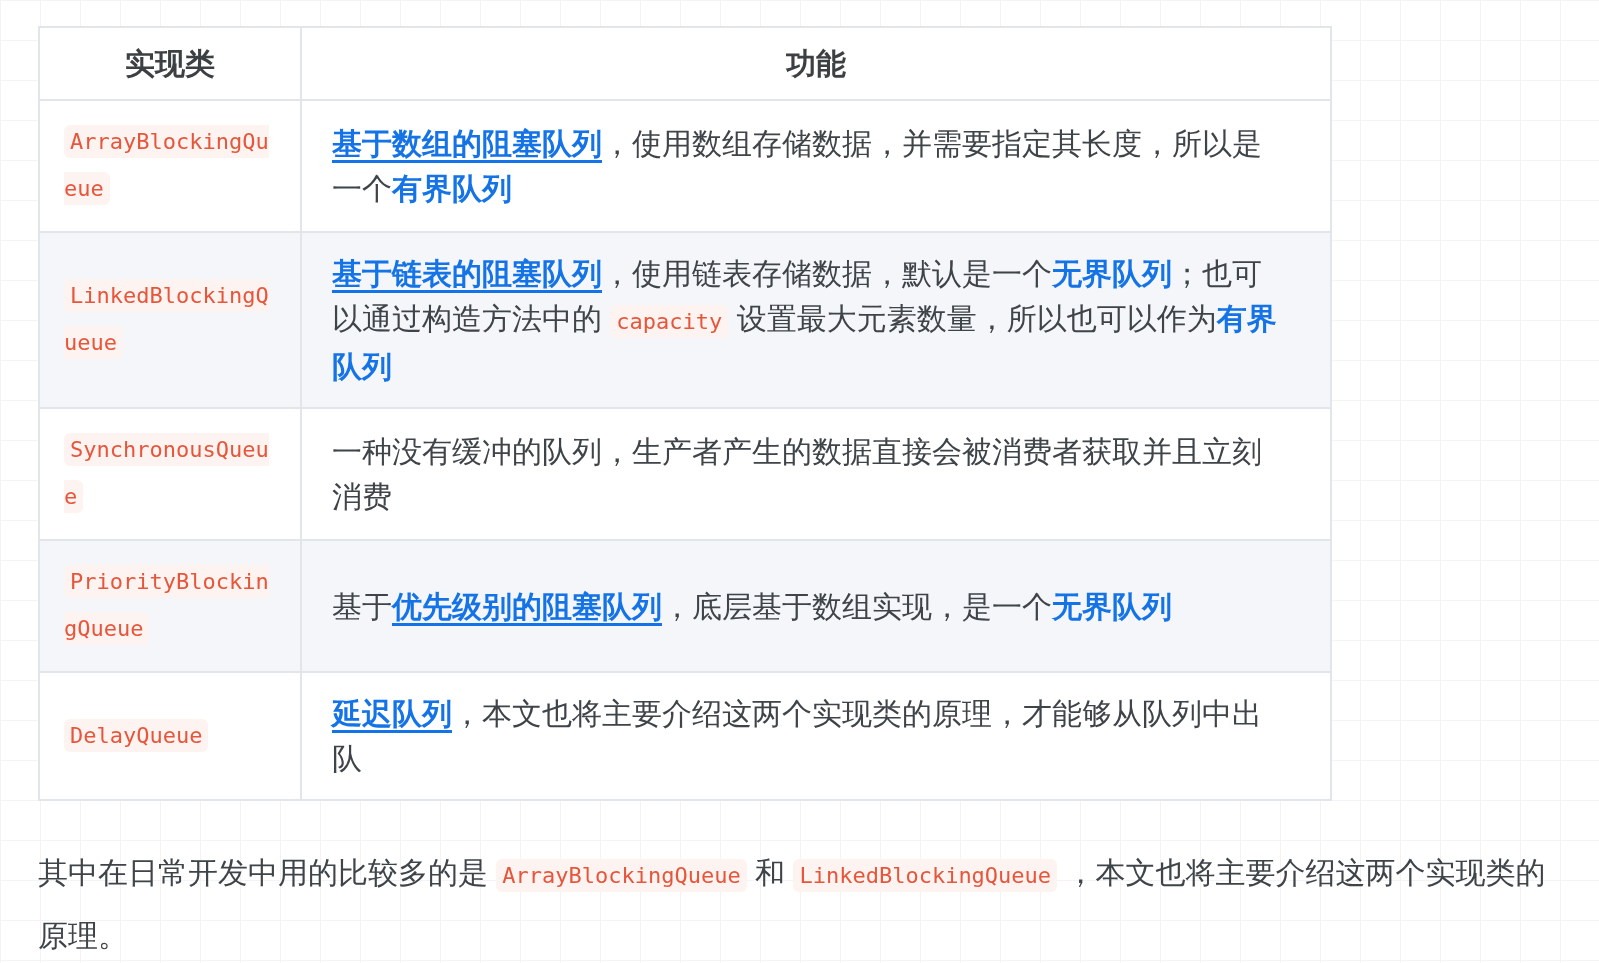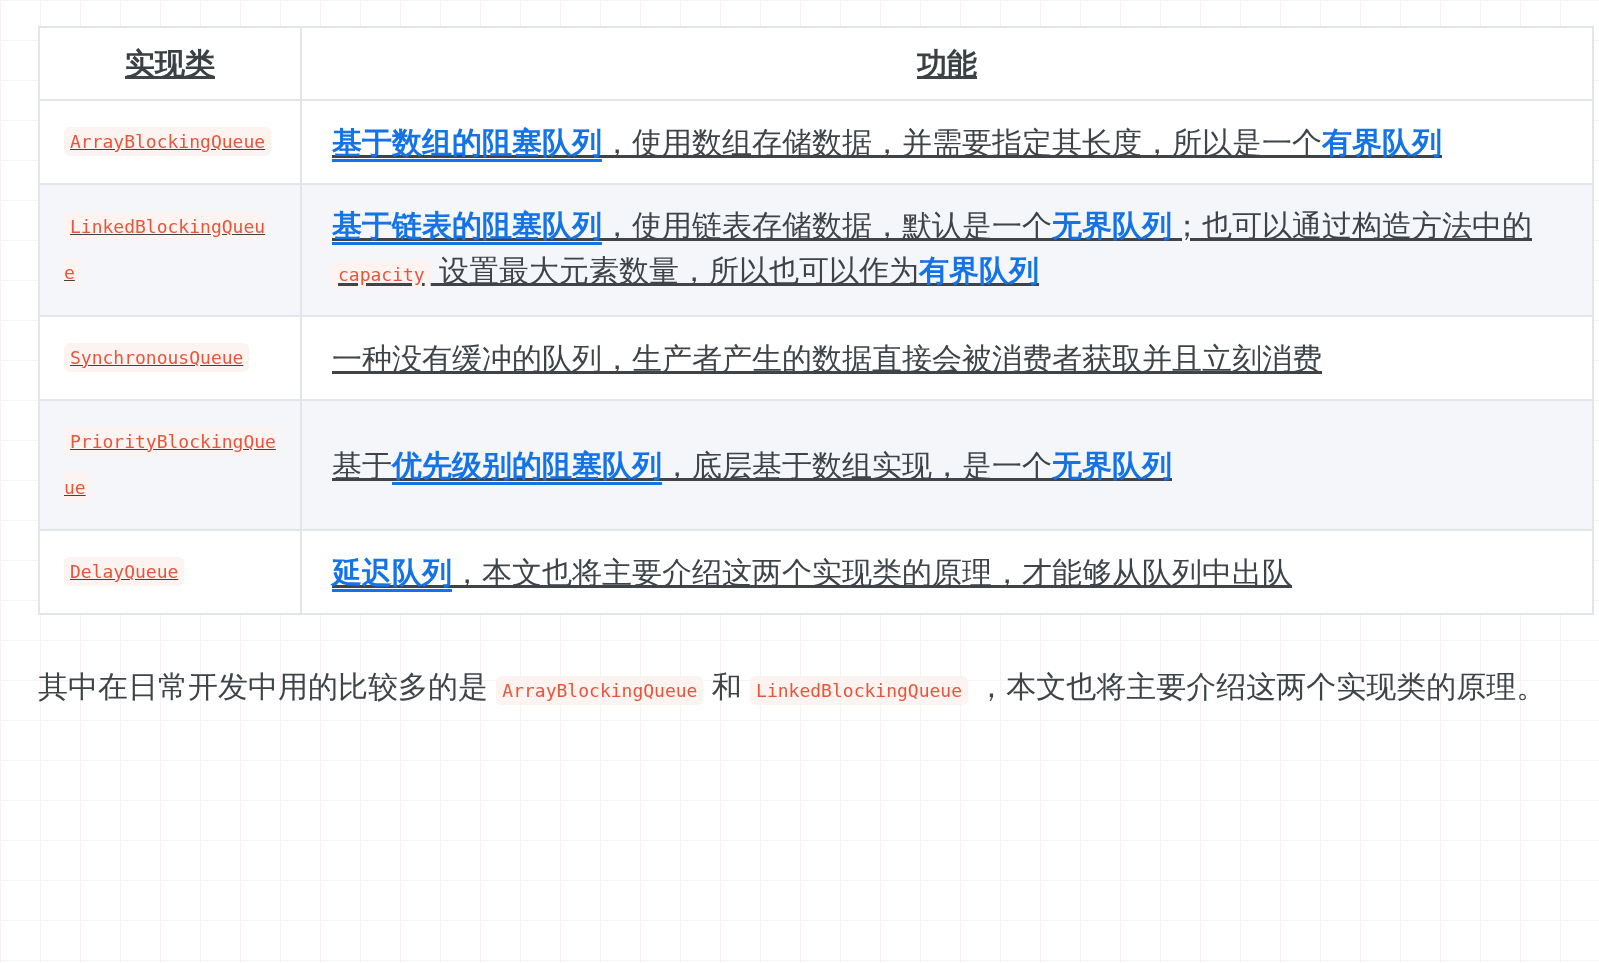--- a/index.html
+++ b/index.html
@@ -20,24 +20,23 @@
     background-image:
       linear-gradient(to right,#f8f1f1 1px,transparent 1px),
       linear-gradient(to bottom,#f4f4f7 1px,transparent 1px);
     background-size:40px 40px;
   }
   .page{padding:26px 38px 0 38px;}
   .intro{
     font-size:30px;line-height:45px;margin:0 0 30px 0;
   }
   table.queue-table{
-    width:1556px;
+    width:1294px;
     border-collapse:collapse;
     table-layout:fixed;
-    text-decoration:underline;
   }
   .queue-table th{
     border:2px solid var(--border);
     font-size:30px;font-weight:700;color:#3c4043;
     text-align:center;
     padding:13px 10px;line-height:45px;
     background:#ffffff;
   }
   .queue-table td{
     border:2px solid var(--border);
@@ -50,21 +49,21 @@
     line-height:45px;
     text-align:left;
   }
   .class-cell .inline-code{word-break:break-all;}
   .function-cell{
     padding:18px 40px 18px 30px;
     font-size:30px;line-height:45px;
   }
   .inline-code{
     font-family:"DejaVu Sans Mono","Liberation Mono",monospace;
-    font-size:18px;
+    font-size:22px;
     color:var(--code_red);
     background:var(--code_bg);
     padding:4px 6px;
     border-radius:6px;
   }
   a.term-link{
     color:var(--link_blue);
     font-weight:700;
     text-decoration:underline;
     text-decoration-thickness:2.5px;

